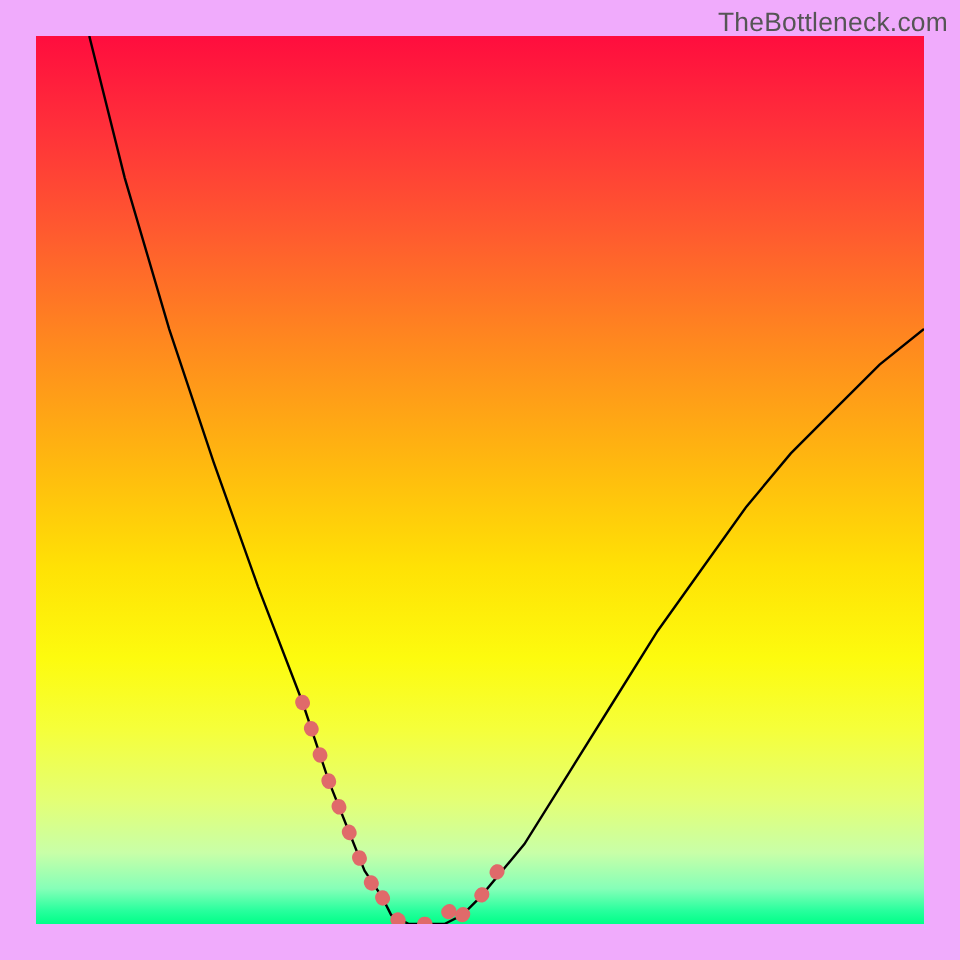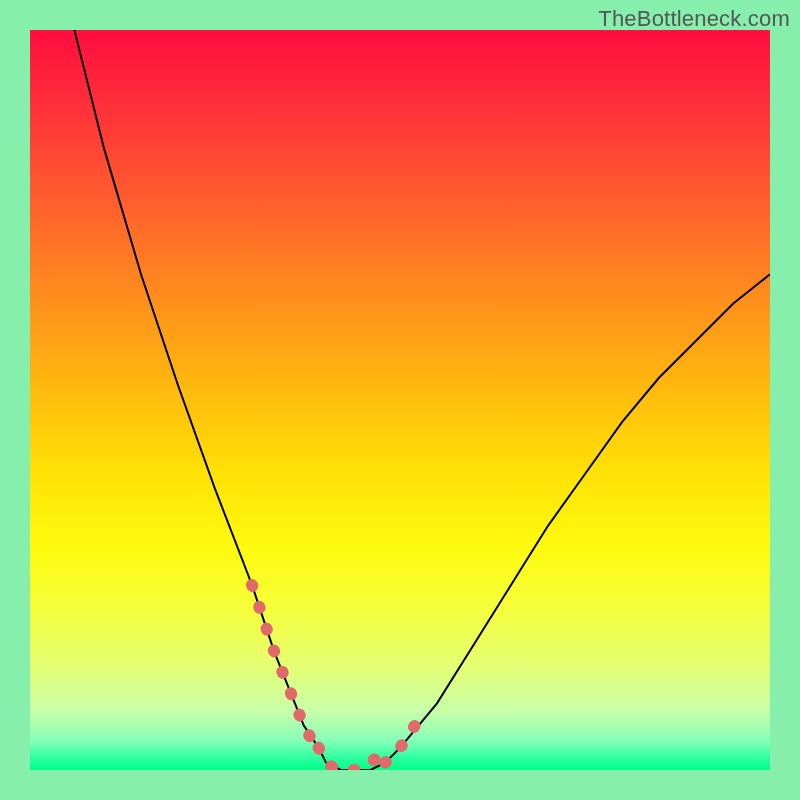--- a/index.html
+++ b/index.html
@@ -8,21 +8,21 @@
     width: 800px;
     height: 800px;
     overflow: hidden;
     background: #000;
     font-family: Arial, Helvetica, sans-serif;
   }
   .chart-container {
     position: relative;
     width: 800px;
     height: 800px;
-    background: #86efac;
+    background: #f0abfc;
   }
   .plot-area {
     position: absolute;
     left: 30px;
     top: 30px;
     width: 740px;
     height: 740px;
     background: linear-gradient(to bottom,
       #ff0d3e 0%,
       #ff2f3a 10%,

